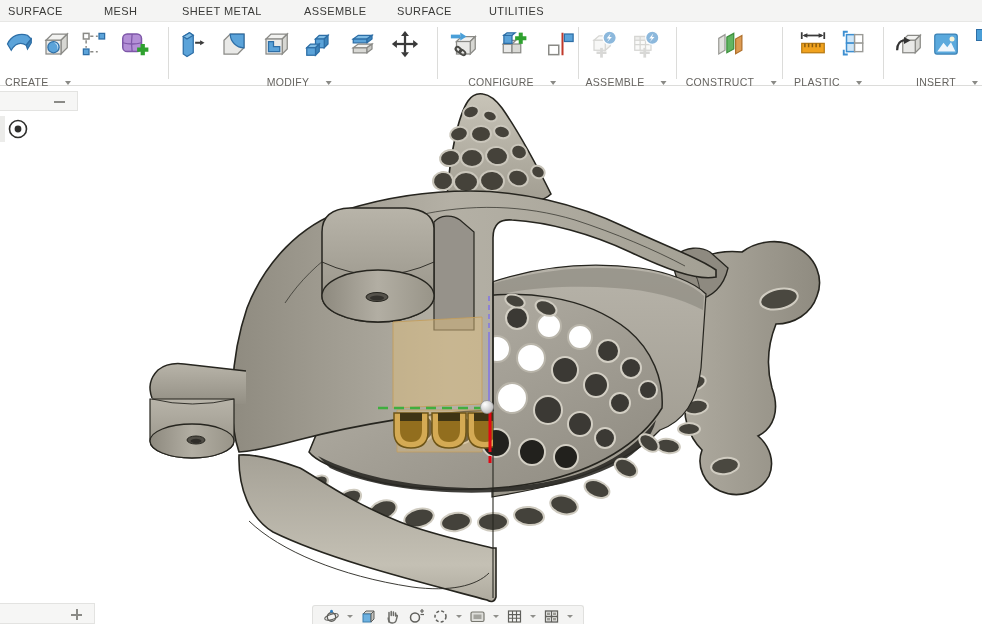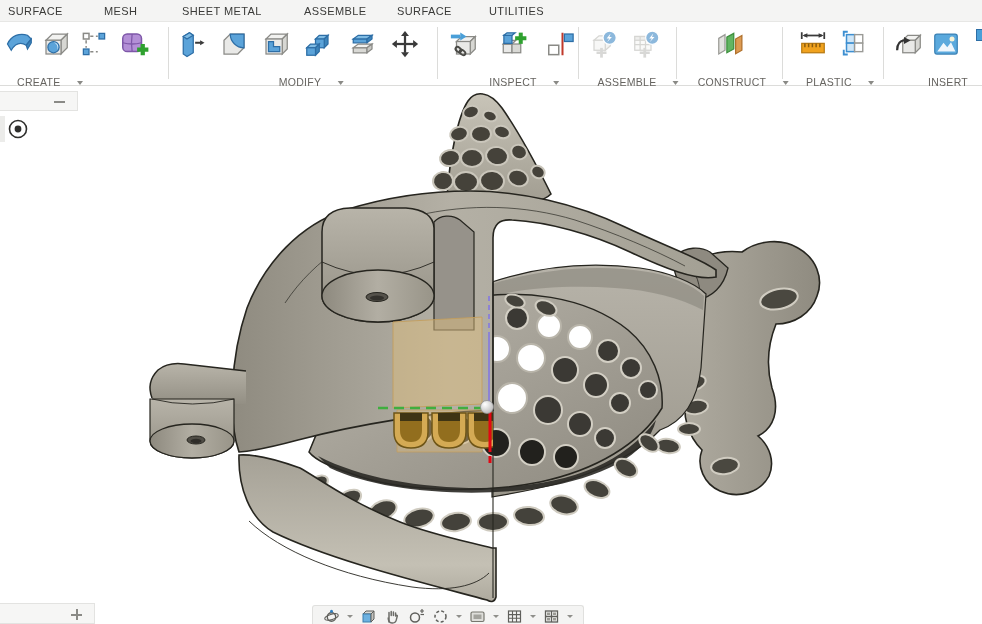--- a/index.html
+++ b/index.html
@@ -15,21 +15,21 @@
 
   
   .ribbon { position:absolute; left:0; top:22px; width:982px; height:64px;
     background:#ffffff; border-bottom:1px solid #dcdcda; }
   .icon-btn { position:absolute; top:4px; width:36px; height:36px; display:flex;
     align-items:center; justify-content:center; cursor:pointer; border-radius:2px; }
   .icon-btn svg { width:30px; height:30px; }
   .icon-btn.disabled { opacity:.55; }
   .grp-label { position:absolute; top:52px; height:16px; line-height:16px;
     font-size:10.5px; color:#666460; letter-spacing:.3px; cursor:pointer;
-    display:flex; align-items:center; gap:16px; white-space:nowrap;margin-left:12px; }
+    display:flex; align-items:center; gap:16px; white-space:nowrap; }
   .grp-label.centered { transform:translateX(-50%);text-decoration:underline; }
   .caret { width:0; height:0; border-left:3.5px solid transparent;
     border-right:3.5px solid transparent; border-top:4px solid #8a8a86; margin-top:1px; }
   .vsep { position:absolute; top:5px; width:1px; height:52px; background:#dcdcda; }
   .edge-sliver { position:absolute; top:7px; right:0; width:6px; height:12px;
     background:#4a9fd8; border:1px solid #2d6ea6; border-right:none; }
 
   
   .browser-bar { position:absolute; left:0; top:91px; width:78px; height:20px;
     background:#f6f6f5; border:1px solid #e3e3e1; border-left:none; cursor:pointer; }
@@ -271,21 +271,21 @@
 
     <div class="grp-label" style="left:5px">
         <span>CREATE</span>
         <span class="caret"></span>
       </div>
     <div class="grp-label centered" style="left:299px">
         <span>MODIFY</span>
         <span class="caret"></span>
       </div>
     <div class="grp-label centered" style="left:512px">
-        <span>INSPECT</span>
+        <span>CONFIGURE</span>
         <span class="caret"></span>
       </div>
     <div class="grp-label centered" style="left:626px">
         <span>ASSEMBLE</span>
         <span class="caret"></span>
       </div>
     <div class="grp-label centered" style="left:731px">
         <span>CONSTRUCT</span>
         <span class="caret"></span>
       </div>

